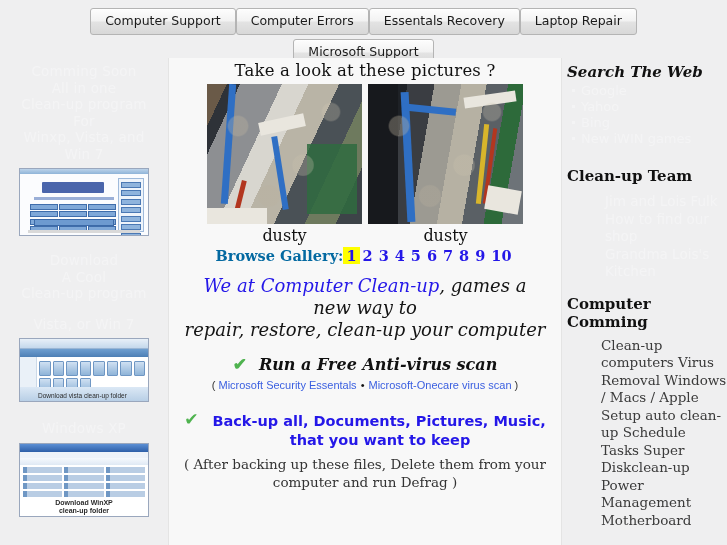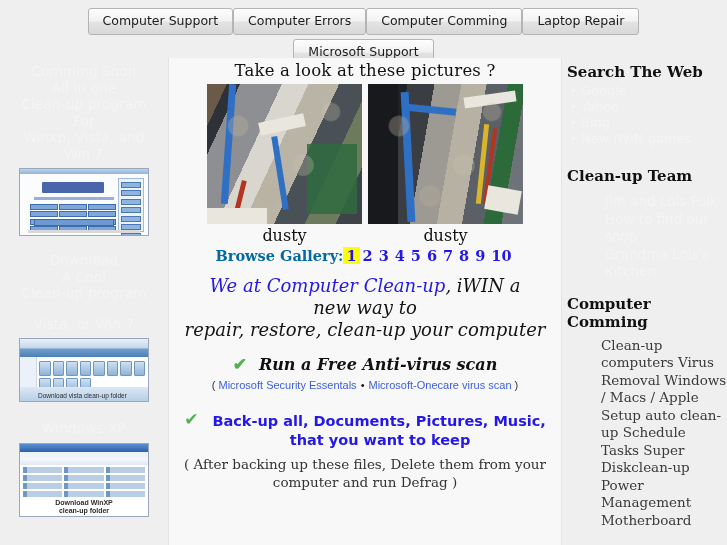--- a/index.html
+++ b/index.html
@@ -184,21 +184,21 @@
 
   
   #right{
     position:absolute;left:561px;top:0;width:166px;height:487px;
   }
   .rhead{
     font-family:"DejaVu Serif", serif;
     font-weight:bold;font-size:15px;color:#111;
     padding-left:6px;
   }
-  .rhead.ital{ }
+  .rhead.ital{ font-style:italic; }
   .rlist{ list-style:none;margin:2px 0 0 0;padding:0 0 0 20px; }
   .rlist li{
     font-family:"DejaVu Sans", sans-serif;
     color:#f4f4f5;font-size:13px;line-height:16px;
     position:relative;
   }
   .rlist li:before{
     content:"";position:absolute;left:-9px;top:6px;width:3px;height:3px;background:#f4f4f5;
   }
   .rplain{
@@ -214,21 +214,21 @@
   .gap20{ height:20px; }
   .gap14{ height:14px; }
 </style>
 </head>
 <body>
 
 <div id="topnav">
   <div class="navrow r1">
     <div class="navbtn">Computer Support</div>
     <div class="navbtn">Computer Errors</div>
-    <div class="navbtn">Computer Comming</div>
+    <div class="navbtn">Essentals Recovery</div>
     <div class="navbtn">Laptop Repair</div>
   </div>
   <div class="navrow r2">
     <div class="navbtn">Microsoft Support</div>
   </div>
 </div>
 
 <div id="cols">
 
   <div id="left">
@@ -371,21 +371,21 @@
     <div class="caprow">
       <div class="cap">dusty</div>
       <div class="cap">dusty</div>
     </div>
 
     <div id="browse">
       <span class="lbl">Browse Gallery:</span><a class="cur" href="#">1</a><a href="#">2</a><a href="#">3</a><a href="#">4</a><a href="#">5</a><a href="#">6</a><a href="#">7</a><a href="#">8</a><a href="#">9</a><a href="#">10</a>
     </div>
 
     <div class="hl">
-      <b>We at Computer Clean-up</b><span>, iWIN a</span>
+      <b>We at Computer Clean-up</b><span>, games a</span>
       <div>new way to</div>
       <div>repair, restore, clean-up your computer</div>
     </div>
 
     <div class="chkline">
       <span class="chk">✔</span><span>Run a Free Anti-virus scan</span>
     </div>
     <div class="sub">
       <span>( </span><a href="#">Microsoft Security Essentals</a><span class="dot">•</span><a href="#">Microsoft-Onecare virus scan</a><span> )</span>
     </div>

